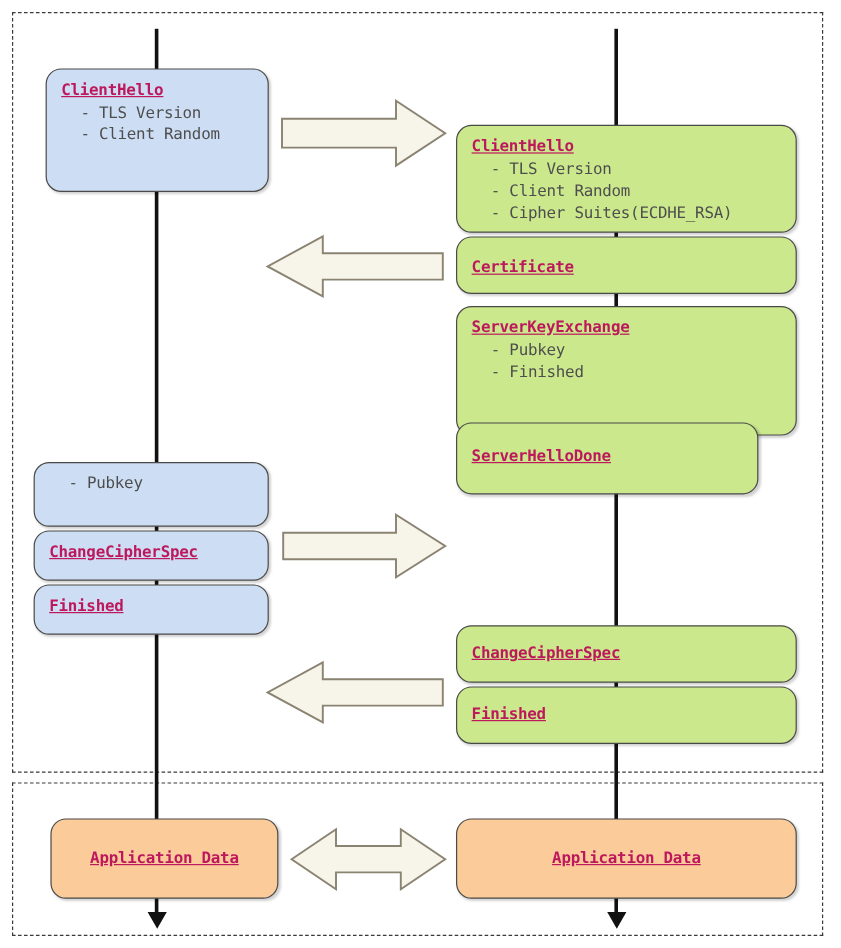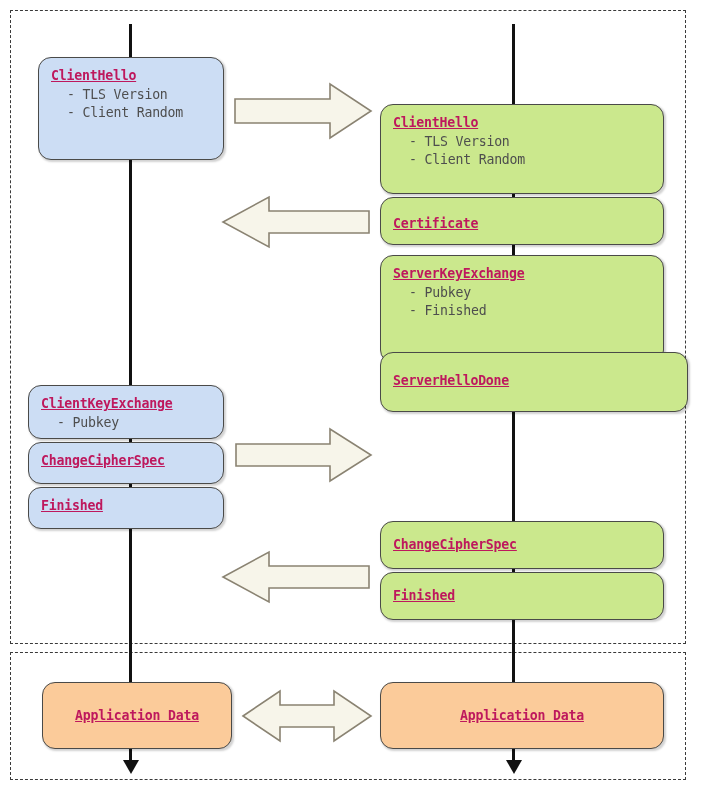--- a/index.html
+++ b/index.html
@@ -53,49 +53,49 @@
   <div class="lifeline lifeline-head" style="left:512px;top:24px;height:742px;"></div>
   <div class="arrowhead-down" style="left:505.5px;top:760px;"></div>
 
   <div class="msg client" style="left:38px;top:57px;width:186px;height:103px;">
     <div class="title">ClientHello</div>
     <div class="item">- TLS Version</div>
     <div class="item">- Client Random</div>
   </div>
 
   <div class="msg client" style="left:28px;top:385px;width:196px;height:54px;">
-    <div class="title">ClientKeyExchange</div>
     <div class="item">- Pubkey</div>
   </div>
 
   <div class="msg client" style="left:28px;top:442px;width:196px;height:42px;">
     <div class="title">ChangeCipherSpec</div>
   </div>
 
   <div class="msg client" style="left:28px;top:487px;width:196px;height:42px;">
     <div class="title">Finished</div>
   </div>
 
   <div class="msg server" style="left:380px;top:104px;width:284px;height:90px;">
     <div class="title">ClientHello</div>
     <div class="item">- TLS Version</div>
     <div class="item">- Client Random</div>
+    <div class="item">- Cipher Suites(ECDHE_RSA)</div>
   </div>
 
   <div class="msg server" style="left:380px;top:197px;width:284px;height:48px;">
     <div class="title" style="margin-top:8px;">Certificate</div>
   </div>
 
   <div class="msg server" style="left:380px;top:255px;width:284px;height:108px;">
     <div class="title">ServerKeyExchange</div>
     <div class="item">- Pubkey</div>
     <div class="item">- Finished</div>
   </div>
 
-  <div class="msg server" style="left:380px;top:352px;width:308px;height:60px;">
+  <div class="msg server" style="left:380px;top:352px;width:252px;height:60px;">
     <div class="title" style="margin-top:10px;">ServerHelloDone</div>
   </div>
 
   <div class="msg server" style="left:380px;top:521px;width:284px;height:48px;">
     <div class="title" style="margin-top:5px;">ChangeCipherSpec</div>
   </div>
 
   <div class="msg server" style="left:380px;top:572px;width:284px;height:48px;">
     <div class="title" style="margin-top:5px;">Finished</div>
   </div>

